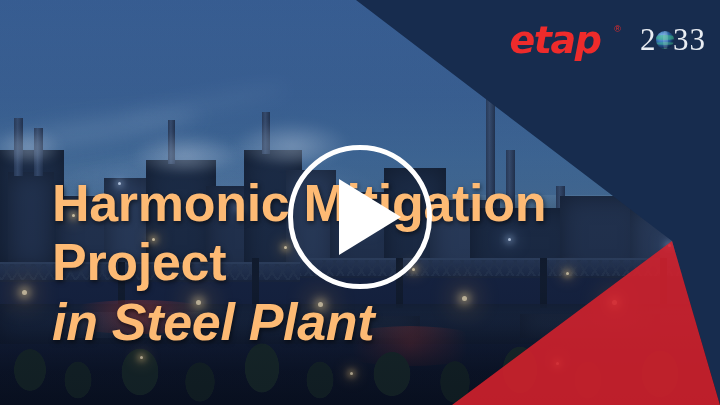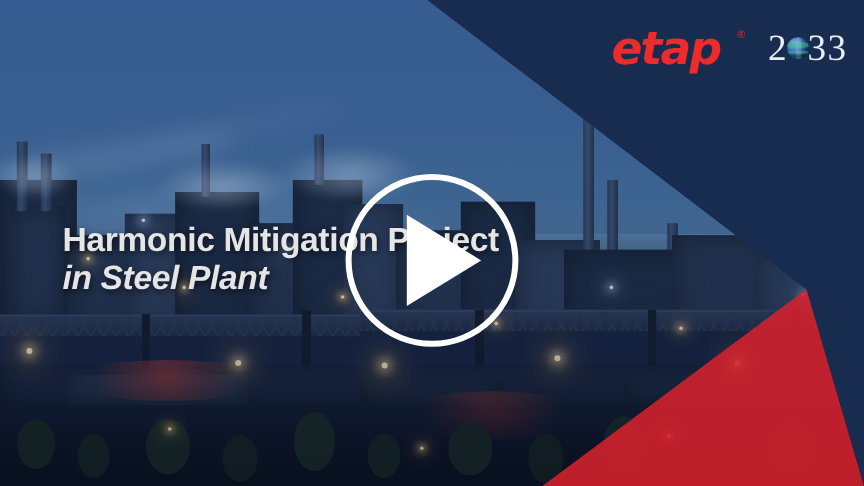--- a/index.html
+++ b/index.html
@@ -120,22 +120,22 @@
     clip-path: polygon(672px 241px, 720px 405px, 452px 405px);
   }
 
   
   .eyebrow {
     position:absolute; left:52px; top:58px;
     font-size: 20px; font-weight: bold; color:#ffffff; letter-spacing:.2px;
     text-shadow: 1px 2px 3px rgba(0,0,0,.65);
   }
   .headline {
-    position:absolute; left:52px; top:184px;
-    font-size: 28px; font-weight: bold; color:#e5e5e5;
+    position:absolute; left:52px; top:174px;
+    font-size: 52px; font-weight: bold; color:#fdba74;
     line-height: 1.14; letter-spacing:-.3px;
     text-shadow: 1px 2px 5px rgba(0,0,0,.6);
     max-width: 600px;
   }
   .headline .l2 { display:block;font-style:italic; }
 
   
   .logo {
     position:absolute; right: 14px; top: 22px;
     width: 192px; text-align:right;

